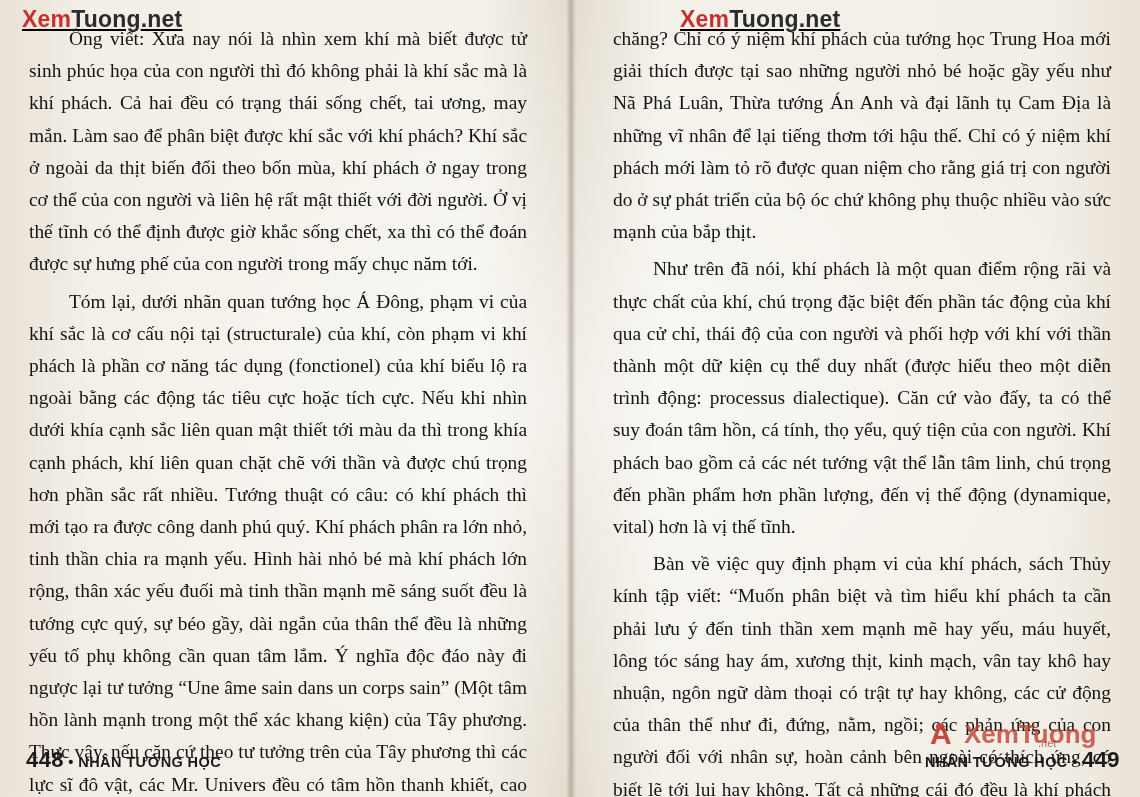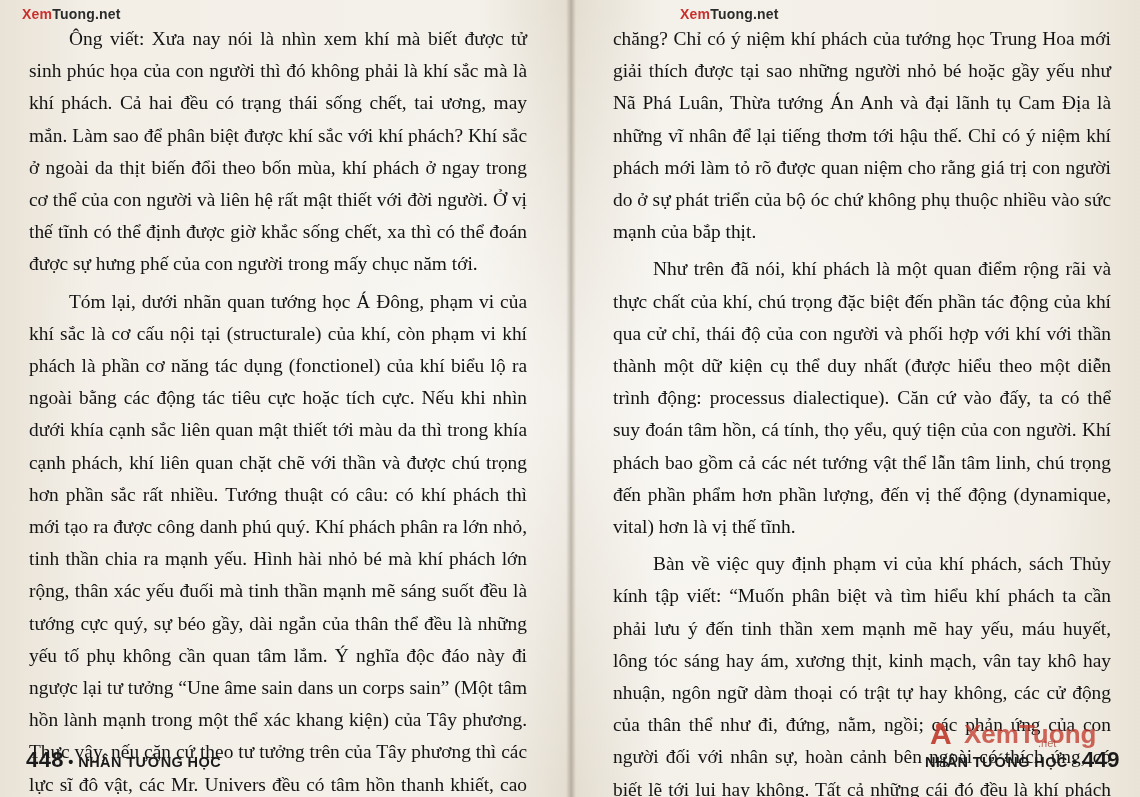--- a/index.html
+++ b/index.html
@@ -27,24 +27,25 @@
     top: 0;
     bottom: 0;
     left: 566px;
     width: 10px;
     background: linear-gradient(90deg, rgba(120,108,90,0.0) 0%, rgba(120,108,90,0.35) 45%, rgba(120,108,90,0.38) 55%, rgba(120,108,90,0.0) 100%);
   }
   .watermark {
     position: absolute;
     font-family: "Liberation Sans", sans-serif;
     font-weight: bold;
-    font-size: 14px;
+    font-size: 23px;
     letter-spacing: 0.2px;
     white-space: nowrap;
     user-select: none;
+    text-decoration: underline;
   }
   .wm-left { top: 6px; left: 22px; }
   .wm-right { top: 6px; left: 680px; }
   .wm-xem { color: #c9302c; }
   .wm-tuong { color: #2b2b2b; }
   .wm-net { color: #2b2b2b; }
 
   .col {
     position: absolute;
     top: 18px;

